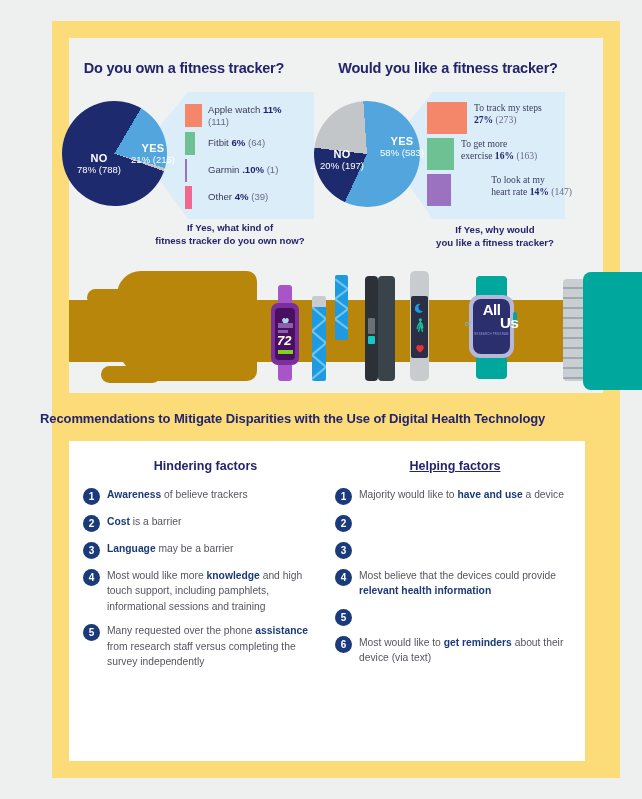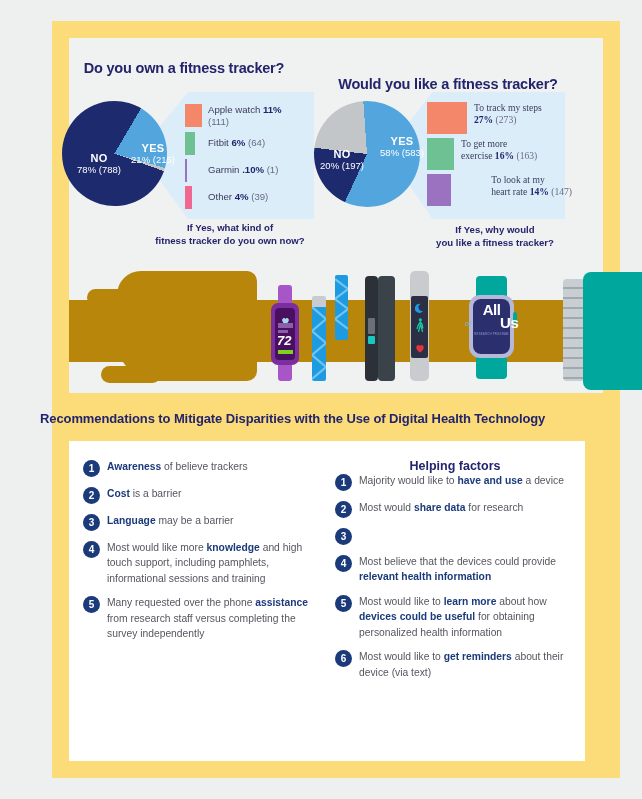--- a/index.html
+++ b/index.html
@@ -116,21 +116,21 @@
         <span class="cnt">(39)</span>
       </div>
     </div>
   </div>
 
   <div class="subcap" style="left:150px;top:222px;width:160px;">
     <div>If Yes, what kind of</div>
     <div>fitness tracker do you own now?</div>
   </div>
 
-  <div class="chart-title" style="left:318px;top:76px;width:260px;">Would you like a fitness tracker?</div>
+  <div class="chart-title" style="left:318px;top:60px;width:260px;">Would you like a fitness tracker?</div>
 
   <div class="callout right"></div>
 
   <div class="pie" style="left:314px;top:101px;width:106px;height:106px;">
     <div class="slice" style="background:conic-gradient(from 0deg,#52a5dd 0deg 208.8deg,#1d2a6e 208.8deg 280.8deg,#c3c6c8 280.8deg 360deg);
                 transform:rotate(-4deg);"></div>
   </div>
   <div class="pielabel" style="left:368px;top:135px;width:68px;">
     <div class="big">YES</div>
     <div class="small">58% (583)</div>
@@ -256,20 +256,21 @@
 
     <div class="device" style="left:514px;top:9px;width:72px;height:118px;background:#00a79d;border-radius:8px;"></div>
   </div>
 
   <div id="yellowband"></div>
 
   <div id="rectitle">Recommendations to Mitigate Disparities with the Use of Digital Health Technology</div>
 
   <div id="card">
     <div style="position:absolute;left:14px;top:18px;width:245px;">
+      <div class="col-title" style="margin-bottom:14px;">Hindering factors</div>
       <div id="hind-list">
           <div class="item">
             <div class="badge">1</div>
             <div class="itemtext"><b>Awareness</b><span> of believe trackers</span></div>
           </div>
           <div class="item">
             <div class="badge">2</div>
             <div class="itemtext"><b>Cost</b><span> is a barrier</span></div>
           </div>
           <div class="item">
@@ -280,40 +281,38 @@
             <div class="badge">4</div>
             <div class="itemtext"><span>Most would like more </span><b>knowledge</b><span> and high touch support, including pamphlets, informational sessions and training</span></div>
           </div>
           <div class="item">
             <div class="badge">5</div>
             <div class="itemtext"><span>Many requested over the phone </span><b>assistance</b><span> from research staff versus completing the survey independently</span></div>
           </div>
         </div>
     </div>
     <div style="position:absolute;left:266px;top:18px;width:240px;">
-      <div class="col-title" style="">Helping factors</div>
+      <div class="col-title" style="margin-bottom:14px;text-decoration:underline;">Helping factors</div>
       <div id="help-list">
           <div class="item">
             <div class="badge">1</div>
             <div class="itemtext"><span>Majority would like to </span><b>have and use</b><span> a device</span></div>
           </div>
           <div class="item">
             <div class="badge">2</div>
-            <div class="itemtext"><span>Most would </span><b>share data</b><span> for research</span></div>
           </div>
           <div class="item">
             <div class="badge">3</div>
           </div>
           <div class="item">
             <div class="badge">4</div>
             <div class="itemtext"><span>Most believe that the devices could provide </span><b>relevant health information</b></div>
           </div>
           <div class="item">
             <div class="badge">5</div>
-            <div class="itemtext"><span>Most would like to </span><b>learn more</b><span> about how </span><b>devices could be useful</b><span> for obtaining personalized health information</span></div>
           </div>
           <div class="item">
             <div class="badge">6</div>
             <div class="itemtext"><span>Most would like to </span><b>get reminders</b><span> about their device (via text)</span></div>
           </div>
         </div>
     </div>
   </div>
 
 </div>

